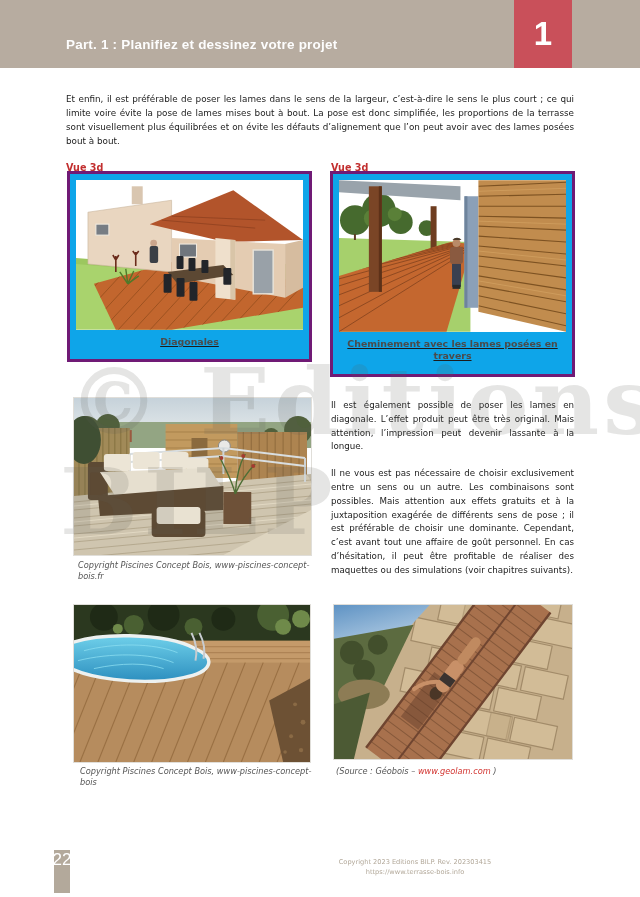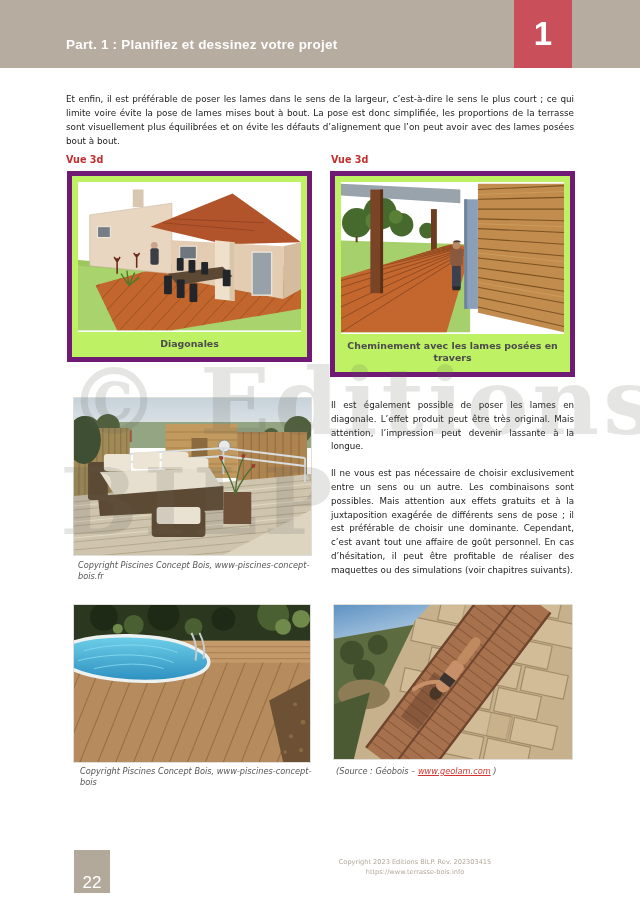--- a/index.html
+++ b/index.html
@@ -10,57 +10,57 @@
   .header-band{position:absolute;left:0;top:0;width:640px;height:68px;background:#b7aca0;padding-left:16px;}
   .header-title{position:absolute;left:66px;top:37px;font-family:"Liberation Sans",sans-serif;
                 font-weight:bold;font-size:13.5px;color:#fdfdfd;letter-spacing:.2px;}
   .chapter-box{position:absolute;left:514px;top:0;width:58px;height:68px;background:#c9505a;
                display:flex;align-items:center;justify-content:center;}
   .chapter-box span{font-family:"Liberation Sans",sans-serif;font-weight:bold;font-size:33px;color:#fff;}
 
   
   .intro{position:absolute;left:66px;top:92px;width:508px;font-size:8.8px;line-height:14px;
          text-align:justify;color:#222;}
-  .vue-label{position:absolute;font-size:9.6px;font-weight:bold;color:#c22f2f;}
+  .vue-label{position:absolute;font-size:9.6px;font-weight:bold;color:#c22f2f;margin-top:8px;}
   .vue-left{left:66px;top:154px;}
   .vue-right{left:331px;top:154px;}
 
   .body-col{position:absolute;left:331px;top:391px;width:243px;font-size:8.7px;line-height:13.8px;
             text-align:justify;color:#222;}
   .body-col p{margin:8px 0 13px 0;}
 
   
-  .fig-frame{position:absolute;background:#bef264;border:5px solid #701a75;box-sizing:border-box;
-             padding:6px 6px 4px 6px;}
+  .fig-frame{position:absolute;background:#0ea5e9;border:3px solid #701a75;box-sizing:border-box;
+             padding:6px 6px 4px 6px;text-decoration:underline;}
   .fig1{left:67px;top:171px;width:245px;height:191px;}
   .fig2{left:330px;top:171px;width:245px;height:206px;}
   .fig-frame svg{display:block;width:100%;height:150px;background:#fff;}
   .fig2 svg{height:152px;}
   .fig-caption{margin-top:6px;text-align:center;font-weight:bold;font-size:9.4px;color:#4b4b4b;line-height:12px;}
 
   .photo{position:absolute;border:1px solid #e0ded9;box-sizing:border-box;background:#fff;}
   .photo svg{display:block;width:100%;height:100%;}
   .photo1{left:73px;top:397px;width:239px;height:159px;}
   .photo2{left:73px;top:604px;width:238px;height:159px;}
   .photo3{left:333px;top:604px;width:240px;height:156px;}
   .photo-caption{position:absolute;font-style:italic;font-size:8.2px;line-height:11px;color:#555;}
   .cap1{left:78px;top:560px;width:236px;}
   .cap2{left:80px;top:766px;width:232px;}
   .cap3{left:336px;top:766px;width:240px;}
-  .cap3 .link{color:#d23430;text-decoration:underline;}
+  .cap3 .link{color:#d23430;}
 
   
   .watermark{position:absolute;left:0;top:0;width:640px;height:897px;pointer-events:none;z-index:40;
              font-family:"DejaVu Serif","Liberation Serif",serif;font-weight:bold;color:rgba(95,92,88,0.16);}
   .wm1{position:absolute;left:68px;top:348px;font-size:92px;letter-spacing:4px;white-space:nowrap;}
   .wm2{position:absolute;left:60px;top:448px;font-size:92px;letter-spacing:6px;white-space:nowrap;}
 
   
-  .page-num-box{position:absolute;left:74px;top:850px;width:36px;height:43px;background:#b3a99b;
-                display:flex;align-items:flex-end;justify-content:center;}
+  .page-num-box{position:absolute;left:54px;top:850px;width:16px;height:43px;background:#b3a99b;
+                display:flex;align-items:flex-start;justify-content:center;}
   .page-num-box span{color:#fff;font-size:17px;font-family:"Liberation Sans",sans-serif;}
   .footer-copy{position:absolute;right:75px;top:858px;width:300px;text-align:center;
                font-size:6.6px;line-height:9.5px;color:#b2a899;}
 </style>
 </head>
 <body>
 
 <div class="page">
 
   <div class="header-band">

